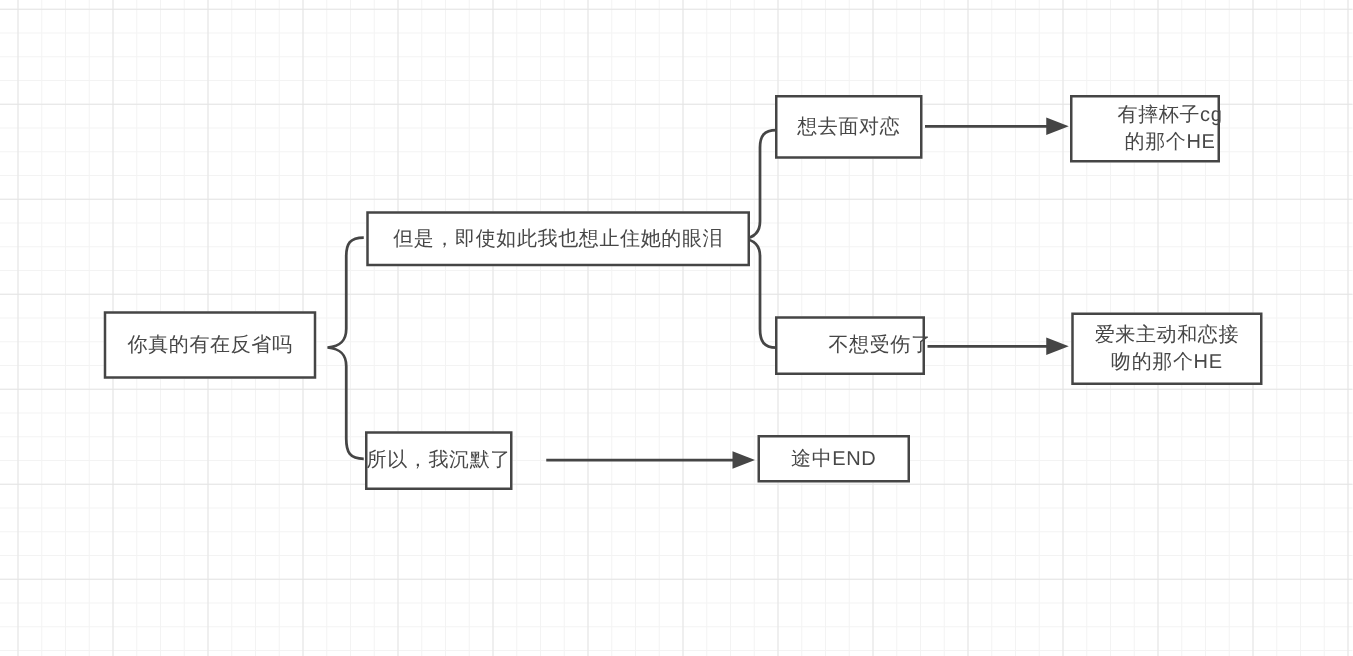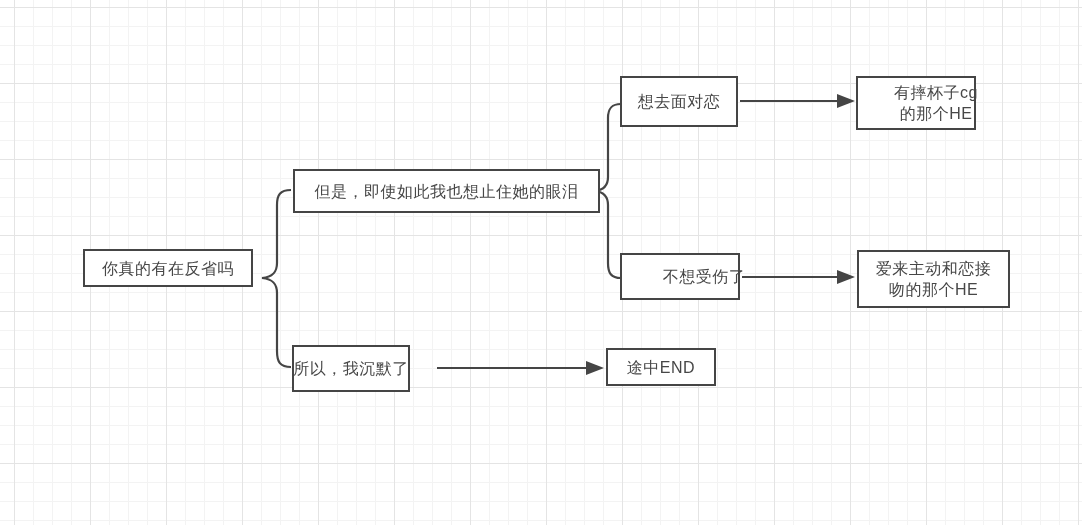--- a/index.html
+++ b/index.html
@@ -79,21 +79,21 @@
     <line class="edge" x1="740" y1="101" x2="839" y2="101"></line>
     <polygon class="arrowhead" points="855,101 837,94 837,108"></polygon>
 
     <line class="edge" x1="742" y1="277" x2="839" y2="277"></line>
     <polygon class="arrowhead" points="855,277 837,270 837,284"></polygon>
 
     <line class="edge" x1="437" y1="368" x2="588" y2="368"></line>
     <polygon class="arrowhead" points="604,368 586,361 586,375"></polygon>
   </svg>
 
-  <div class="node" style="left:83px; top:249px; width:170px; height:38px;font-family:Liberation Serif, serif;">
+  <div class="node" style="left:83px; top:249px; width:170px; height:54px;font-family:Liberation Serif, serif;">
     <span>你真的有在反省吗</span>
   </div>
 
   <div class="node" style="left:293px; top:169px; width:307px; height:44px;">
     <span>但是，即使如此我也想止住她的眼泪</span>
   </div>
 
   <div class="node" style="left:620px; top:76px; width:118px; height:51px;text-align:right;">
     <span>想去面对恋</span>
   </div>
@@ -109,17 +109,17 @@
 
   <div class="node" style="left:857px; top:250px; width:153px; height:58px;">
     <span>爱来主动和恋接</span>
     <span>吻的那个HE</span>
   </div>
 
   <div class="node" style="left:292px; top:345px; width:118px; height:47px;">
     <span>所以，我沉默了</span>
   </div>
 
-  <div class="node" style="left:606px; top:348px; width:110px; height:38px;">
+  <div class="node" style="left:606px; top:348px; width:122px; height:38px;">
     <span>途中END</span>
   </div>
 
 </div>
 
 </body></html>

